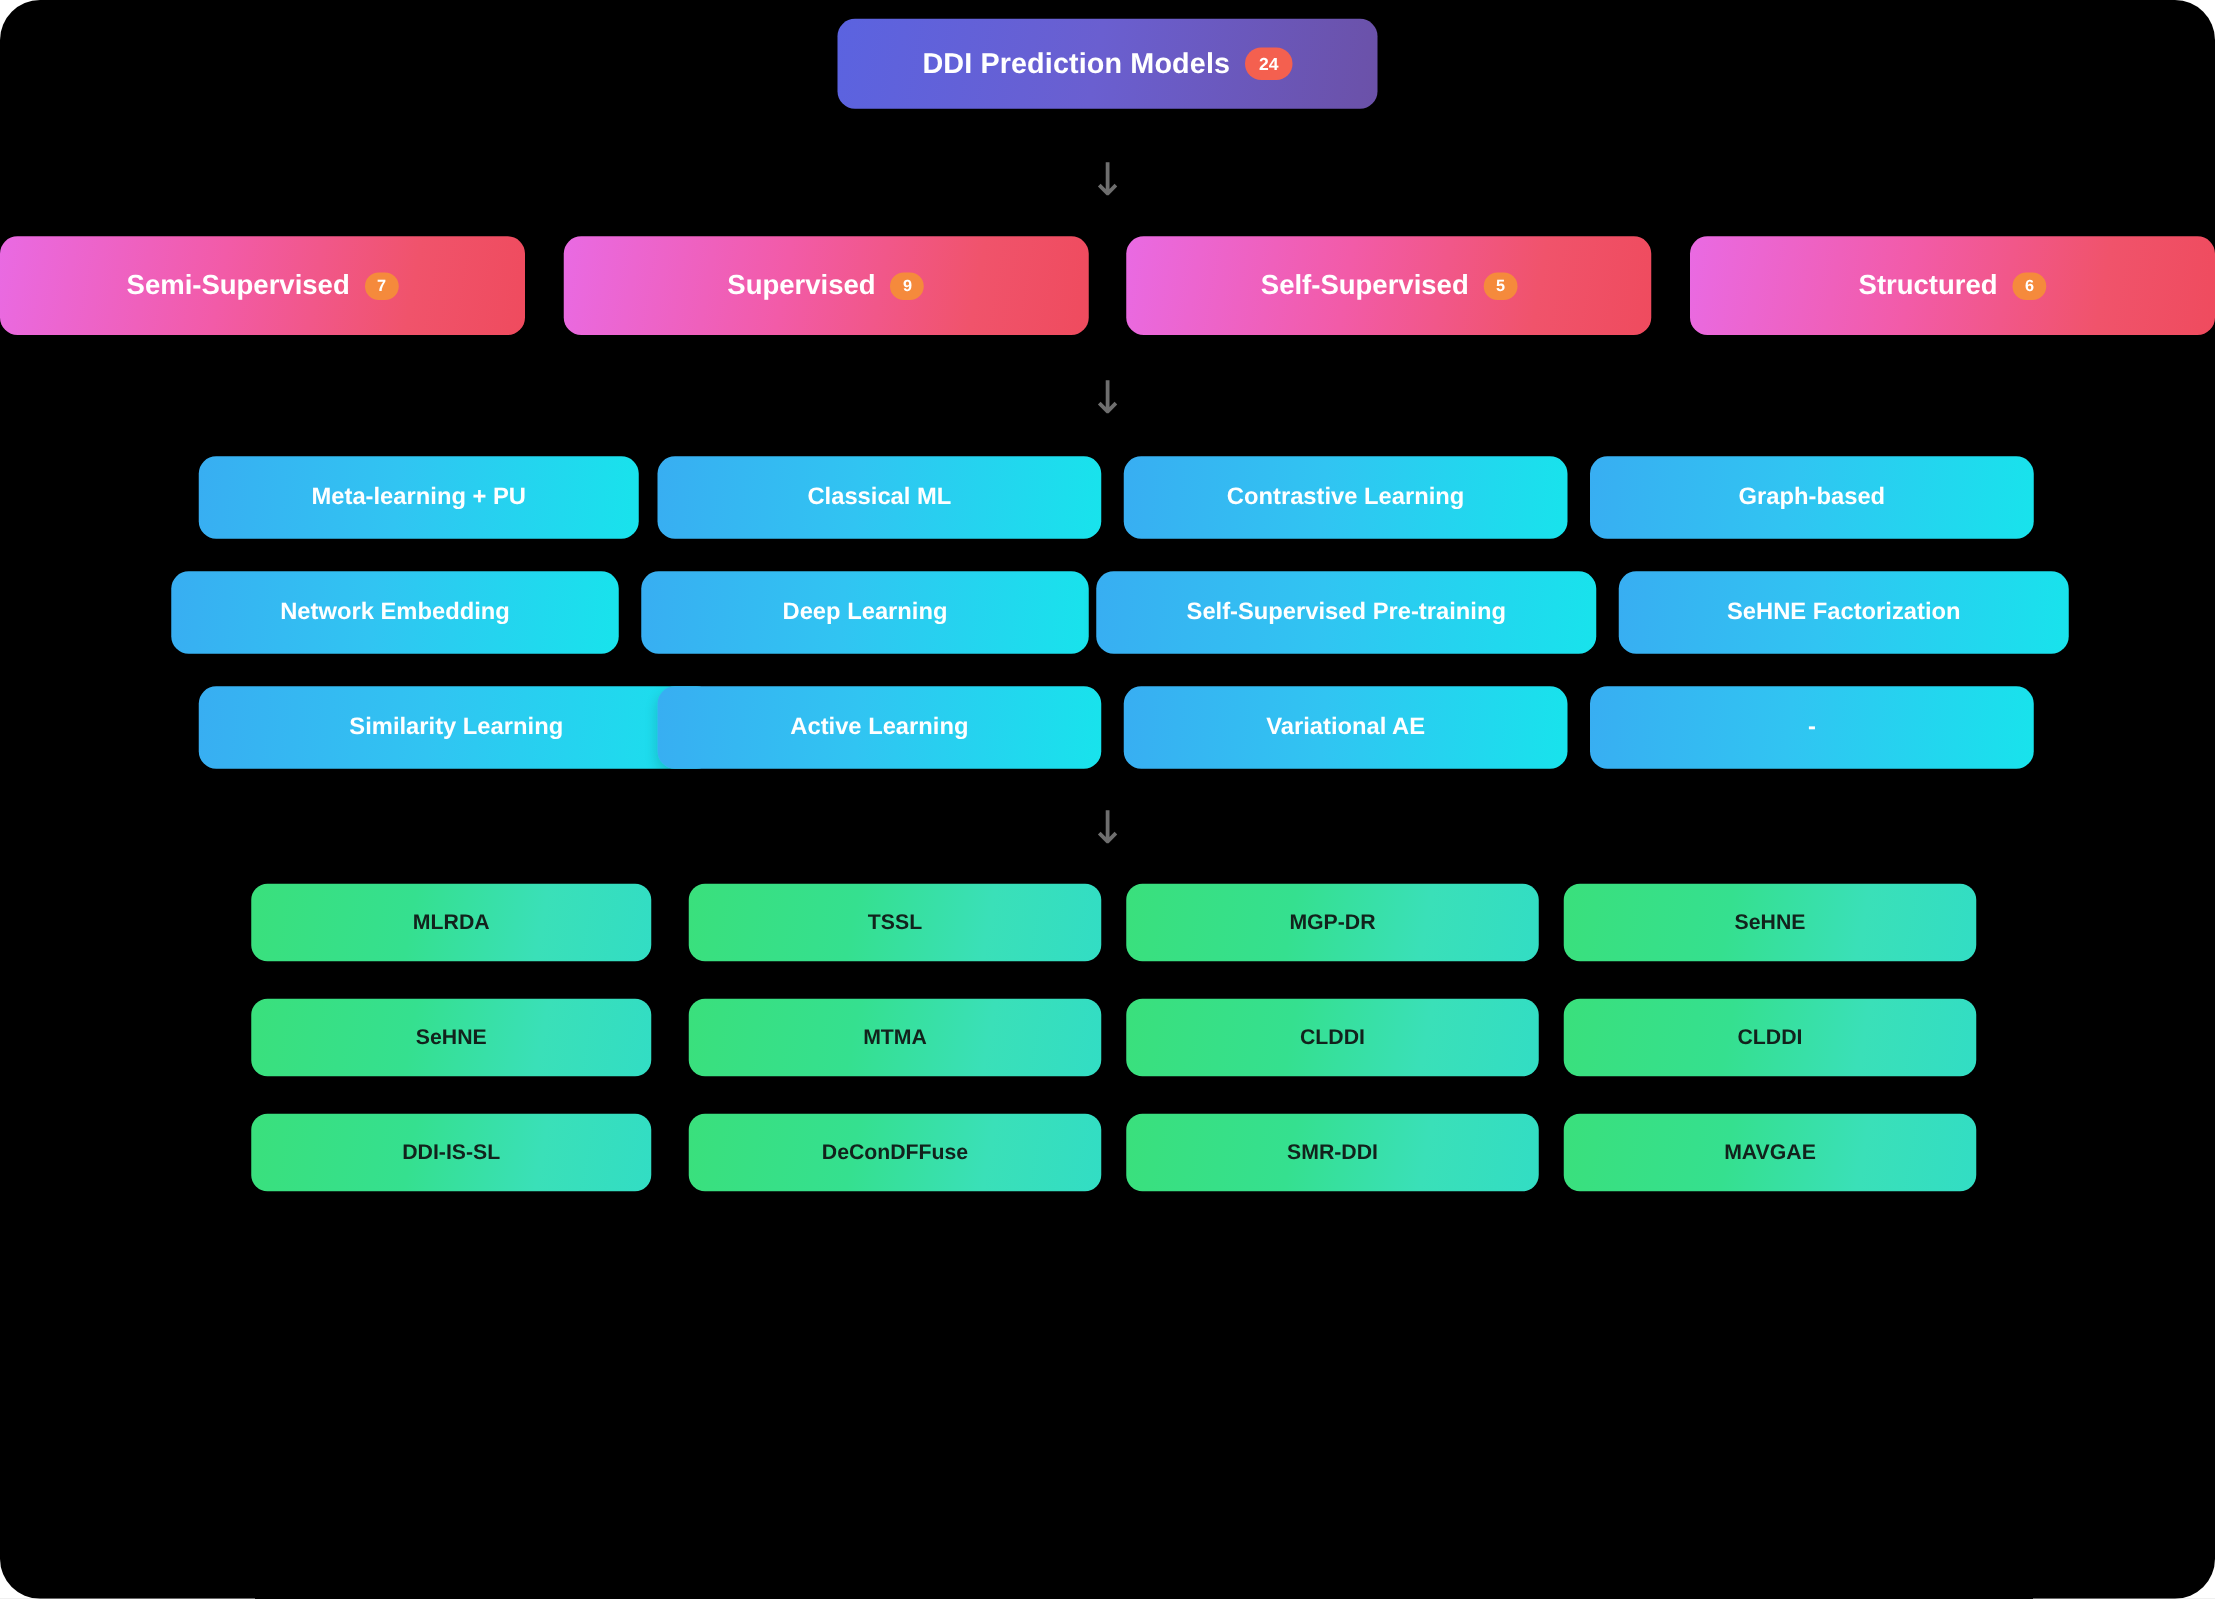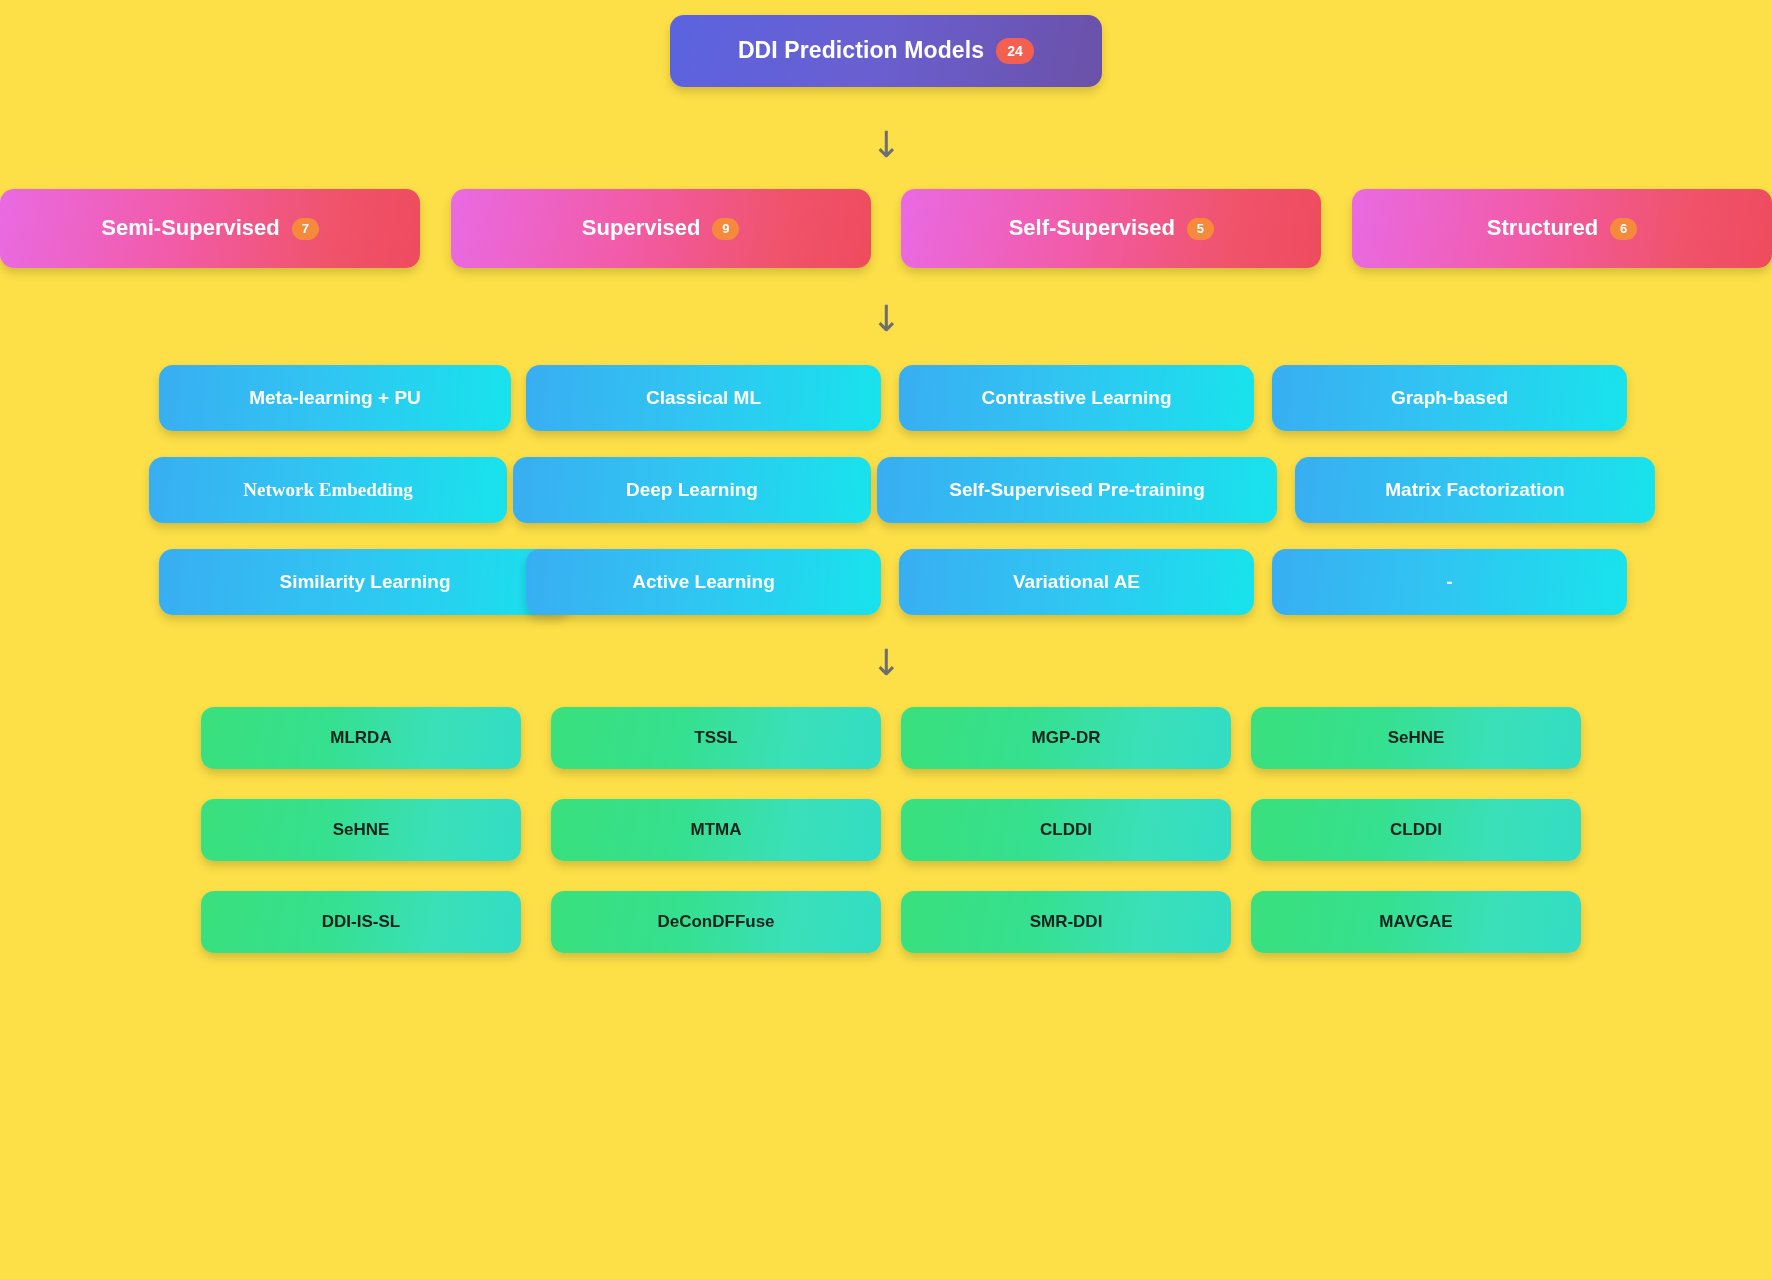--- a/index.html
+++ b/index.html
@@ -9,24 +9,25 @@
     height: 1279px;
     background: #ffffff;
     font-family: "Liberation Sans", sans-serif;
     overflow: hidden;
   }
 
   .canvas {
     position: relative;
     width: 1772px;
     height: 1279px;
-    background: #fde047;
+    background: #000000;
     display: flex;
     flex-direction: column;
     align-items: center;
+    border-radius: 32px;
   }
 
   
   .node {
     display: flex;
     align-items: center;
     justify-content: center;
     gap: 12px;
     border-radius: 14px;
     text-align: center;
@@ -122,21 +123,21 @@
     font-size: 19px;
     font-weight: 700;
   }
 
   
   .m-r1-c1 { width: 352px; margin-left: 22px; }
   .m-r1-c2 { width: 355px; margin-left: 8px; text-align: right; }
   .m-r1-c3 { width: 355px; margin-left: 0; }
   .m-r1-c4 { width: 355px; margin-left: -8px; }
 
-  .m-r2-c1 { width: 358px; margin-left: 12px; font-family: Liberation Serif, serif; }
+  .m-r2-c1 { width: 358px; margin-left: 0; }
   .m-r2-c2 { width: 358px; margin-left: -5px; }
   .m-r2-c3 { width: 400px; margin-left: -22px; }
   .m-r2-c4 { width: 360px; margin-left: 15px; }
 
   .m-r3-c1 { width: 412px; margin-left: 22px; }
   .m-r3-c2 { width: 355px; margin-left: 8px; }
   .m-r3-c3 { width: 355px; margin-left: 0; }
   .m-r3-c4 { width: 355px; margin-left: -8px; }
 
   
@@ -210,21 +211,21 @@
     <div class="node node-method m-r2-c1">
       <span class="node-label">Network Embedding</span>
     </div>
     <div class="node node-method m-r2-c2">
       <span class="node-label">Deep Learning</span>
     </div>
     <div class="node node-method m-r2-c3">
       <span class="node-label">Self-Supervised Pre-training</span>
     </div>
     <div class="node node-method m-r2-c4">
-      <span class="node-label">Matrix Factorization</span>
+      <span class="node-label">SeHNE Factorization</span>
     </div>
 
     <div class="node node-method m-r3-c1">
       <span class="node-label">Similarity Learning</span>
     </div>
     <div class="node node-method m-r3-c2">
       <span class="node-label">Active Learning</span>
     </div>
     <div class="node node-method m-r3-c3">
       <span class="node-label">Variational AE</span>

